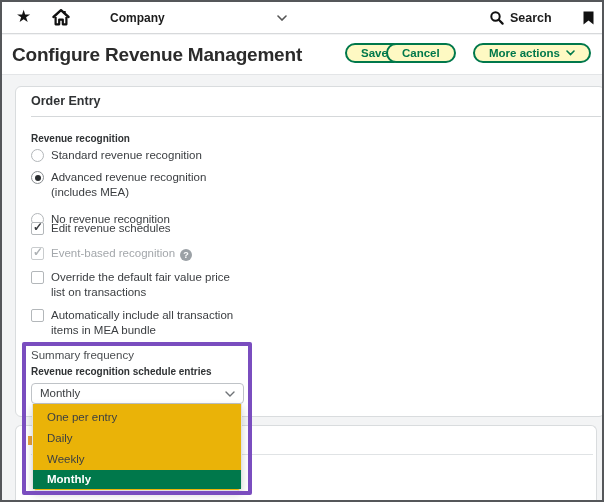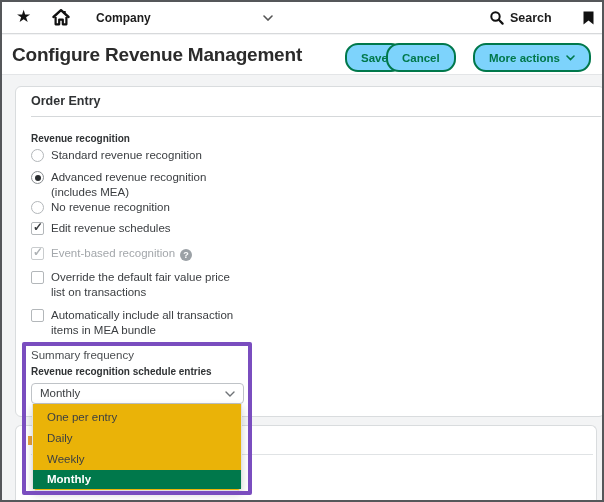--- a/index.html
+++ b/index.html
@@ -11,36 +11,36 @@
   .frame-border {
     position:absolute; inset:0; border:2px solid #55575a; z-index:60; pointer-events:none;
   }
   
   .topbar {
     position:absolute; left:2px; top:2px; width:600px; height:32px;
     background:#fff; border-bottom:1px solid #d7d9db; z-index:5;
   }
   .star-ic { position:absolute; left:14px; top:4px; font-size:17px; color:#111; cursor:pointer; }
   .home-ic { position:absolute; left:50px; top:7px; cursor:pointer; }
-  .company-menu { position:absolute; left:94px; top:0; height:36px; width:190px; cursor:pointer;text-align:right; }
+  .company-menu { position:absolute; left:108px; top:0; height:36px; width:190px; cursor:pointer;text-align:right; }
   .company-label { position:absolute; left:0; top:9px; font-size:12px; font-weight:bold; color:#1c1c1c; }
   .company-chev { position:absolute; left:167px; top:13px; }
   .search-box { position:absolute; right:42px; top:0; height:32px; cursor:pointer; }
   .search-ic { position:absolute; right:56px; top:9px; }
   .search-label { position:absolute; right:0; top:9px; font-size:12.5px; font-weight:bold; color:#1c1c1c; width:50px; }
   .bookmark-ic { position:absolute; right:8px; top:9px; cursor:pointer; }
   
   .titlerow {
     position:absolute; left:2px; top:35px; width:600px; height:40px;
     background:#fff; border-bottom:1px solid #e3e5e7; z-index:5;
   }
   .page-title { position:absolute; left:10px; top:9px; font-size:19px; font-weight:bold; color:#2b2b2b; letter-spacing:-0.2px; }
   .pill {
-    position:absolute; top:8px; height:29px; border:2px solid #00784B; border-radius:13px;
-    background:#7dd3fc; color:#00784B; font-size:11.5px; font-weight:bold;
+    position:absolute; top:8px; height:20px; border:2px solid #00784B; border-radius:13px;
+    background:#fef9c3; color:#00784B; font-size:11.5px; font-weight:bold;
     font-family:"Liberation Sans", sans-serif; cursor:pointer;
     display:flex; align-items:center; justify-content:center; gap:6px; padding:0 14px;
   }
   .btn-save { left:343px; }
   .btn-cancel { left:384px; }
   .btn-more { left:471px; }
   
   .content-bg { position:absolute; left:2px; top:75px; width:600px; height:423px; background:#f3f4f5; }
   .card {
     position:absolute; background:#fff; border:1px solid #d9dcde; border-radius:6px;
@@ -165,21 +165,21 @@
 
     <div class="opt-row" style="top:62px; width:220px; height:16px;">
       <span class="radio"></span>
       <span class="opt-label">Standard revenue recognition</span>
     </div>
     <div class="opt-row" style="top:84px; width:220px; height:30px;">
       <span class="radio sel"></span>
       <span class="opt-label">Advanced revenue recognition</span>
       <span class="opt-sub">(includes MEA)</span>
     </div>
-    <div class="opt-row" style="top:114px; width:220px; height:16px;">
+    <div class="opt-row" style="top:126px; width:220px; height:16px;">
       <span class="radio"></span>
       <span class="opt-label">No revenue recognition</span>
     </div>
 
     <div class="opt-row" style="top:135px; width:220px; height:16px;">
       <span class="checkbox">
           <span class="mark">✓</span>
         </span>
       <span class="opt-label">Edit revenue schedules</span>
     </div>

